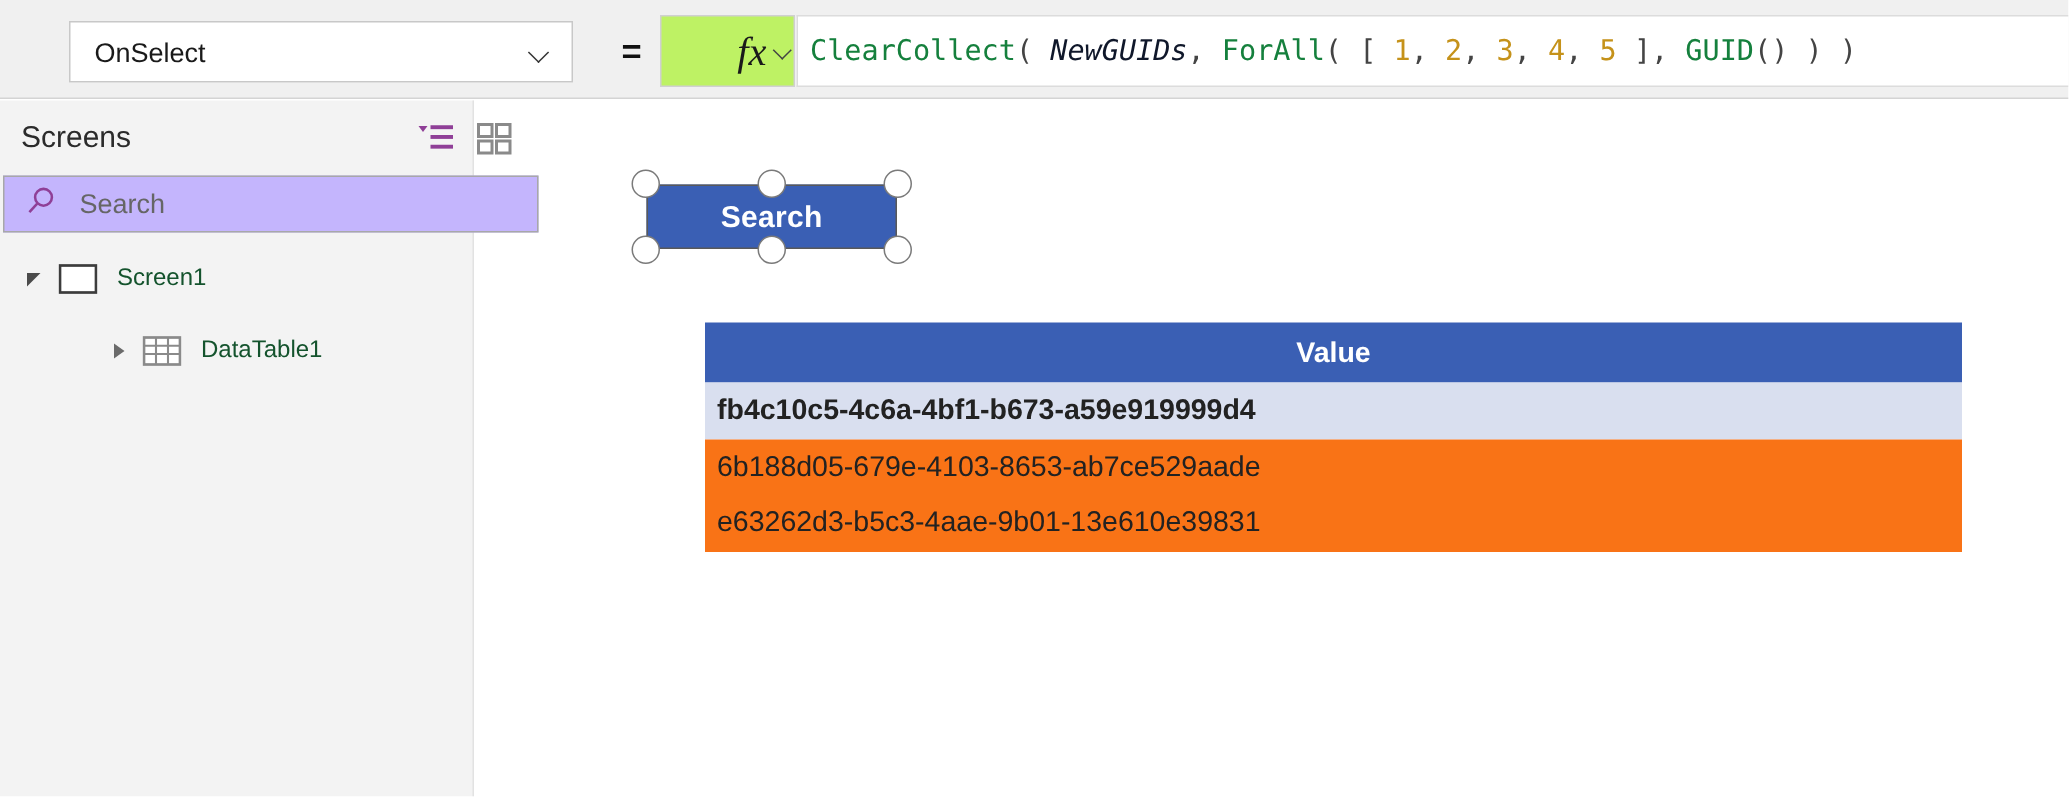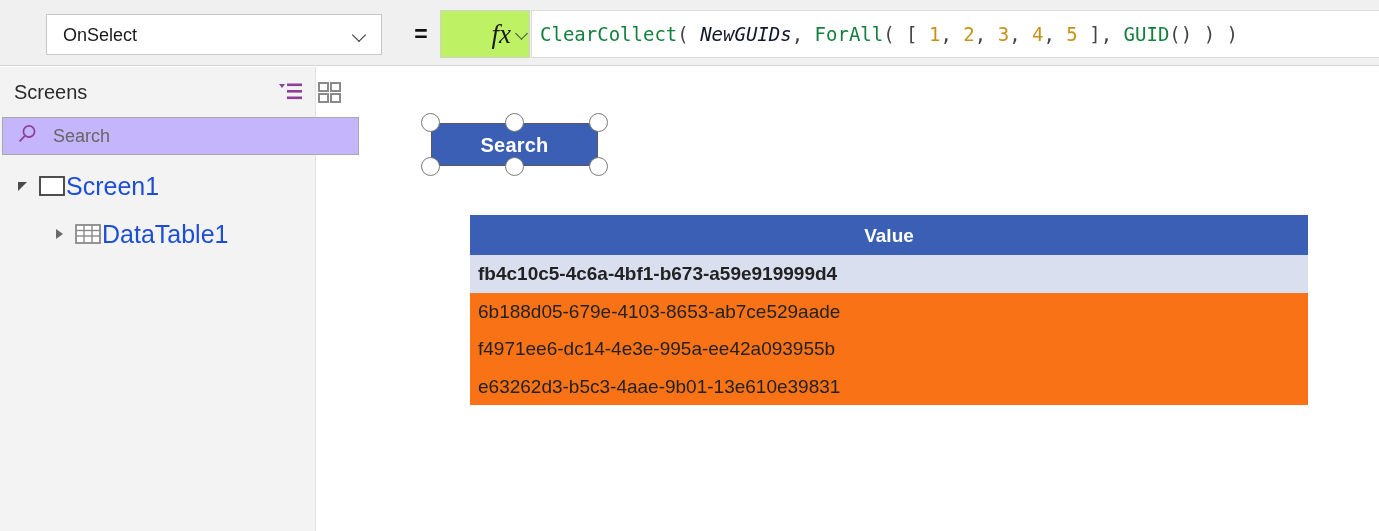--- a/index.html
+++ b/index.html
@@ -178,33 +178,34 @@
     cursor: pointer;
     padding-right: 8px;
   }
   .tree-item.selected { background: #d6d6d6; }
   .tree-item .tw {
     width: 30px; height: 100%;
     display: flex; align-items: center; justify-content: center;
     flex: 0 0 auto;
   }
   .tree-item .lbl {
-    font-size: 25px;
-    color: #1d4ed8;
-    line-height: 1;
+    font-size: 16px;
+    color: #14532d;
+    line-height: 1;
+    margin-left: 12px;
     white-space: nowrap;
   }
   .tree-item .ico {
     width: 28px; height: 24px;
     flex: 0 0 auto;
     display: flex; align-items: center; justify-content: center;
     position: relative;
   }
   .lvl0 { padding-left: 8px; }
-  .lvl1 { padding-left: 44px; }
+  .lvl1 { padding-left: 64px; }
 
   
   .canvas {
     position: absolute;
     left: 385px; top: 67px;
     width: 994px; height: 464px;
     background: #ffffff;
   }
 
   
@@ -391,21 +392,18 @@
         <span class="hcell">Value</span>
       </div>
       <div id="dt-rows">
           <div class="dt-row selected">
             <span class="cell">fb4c10c5-4c6a-4bf1-b673-a59e919999d4</span>
           </div>
           <div class="dt-row">
             <span class="cell">6b188d05-679e-4103-8653-ab7ce529aade</span>
           </div>
           <div class="dt-row">
-            <span class="cell">f4971ee6-dc14-4e3e-995a-ee42a093955b</span>
-          </div>
-          <div class="dt-row">
             <span class="cell">e63262d3-b5c3-4aae-9b01-13e610e39831</span>
           </div>
         </div>
     </div>
   </div>
 </div>
 
 </body></html>

